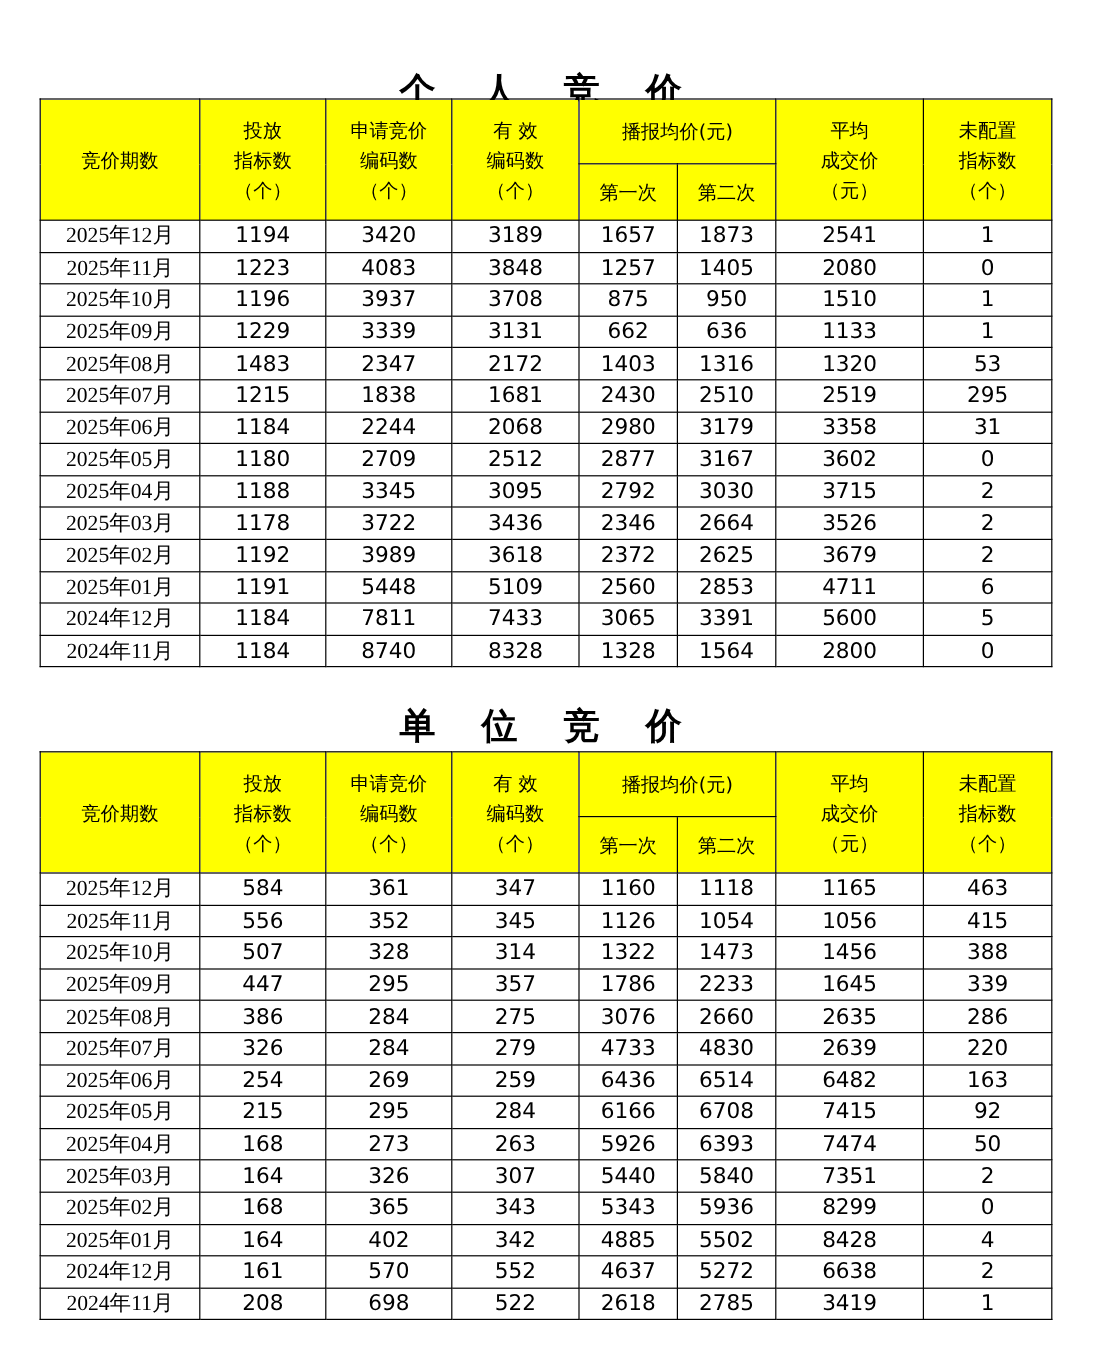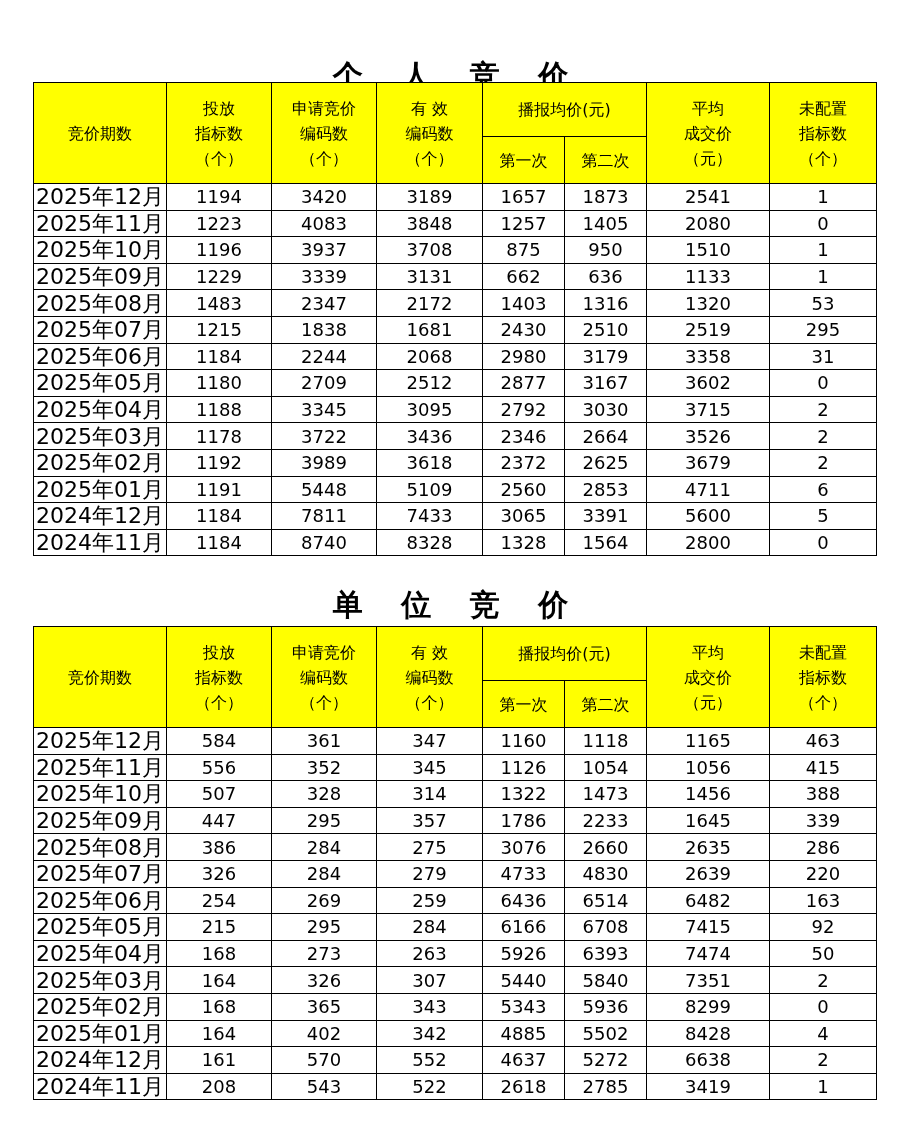--- a/index.html
+++ b/index.html
@@ -9,21 +9,21 @@
   .title.t2 { top:559px; }
   table { position:absolute; left:33px; border-collapse:collapse; table-layout:fixed; width:843px; }
   table.tb1 { top:82px; }
   table.tb2 { top:626px; }
   th, td { border:1.5px solid #000; text-align:center; padding:0; overflow:hidden; white-space:nowrap; }
   th { background:#ffff00; font-weight:normal; font-size:16px; line-height:25px; }
   th.sub { height:45px; }
   tr.hrow1 th.tall { height:100px; }
   tr.hrow1 th.span2 { height:52px; }
   td { font-size:18px; height:25.6px; line-height:25px; }
-  td.period { font-size:22px; }
+  td.period { font-size:18px;font-family:Liberation Serif, serif; }
   .hl { display:block; }
 </style>
 </head>
 <body>
 
 <div class="title t1">个 人 竞 价</div>
 
 <table class="tb1">
   <colgroup>
       <col style="width:133px">
@@ -389,21 +389,21 @@
         <td>570</td>
         <td>552</td>
         <td>4637</td>
         <td>5272</td>
         <td>6638</td>
         <td>2</td>
       </tr>
       <tr>
         <td class="period">2024年11月</td>
         <td>208</td>
-        <td>543</td>
+        <td>698</td>
         <td>522</td>
         <td>2618</td>
         <td>2785</td>
         <td>3419</td>
         <td>1</td>
       </tr>
     </tbody>
 </table>
 
 </body></html>

